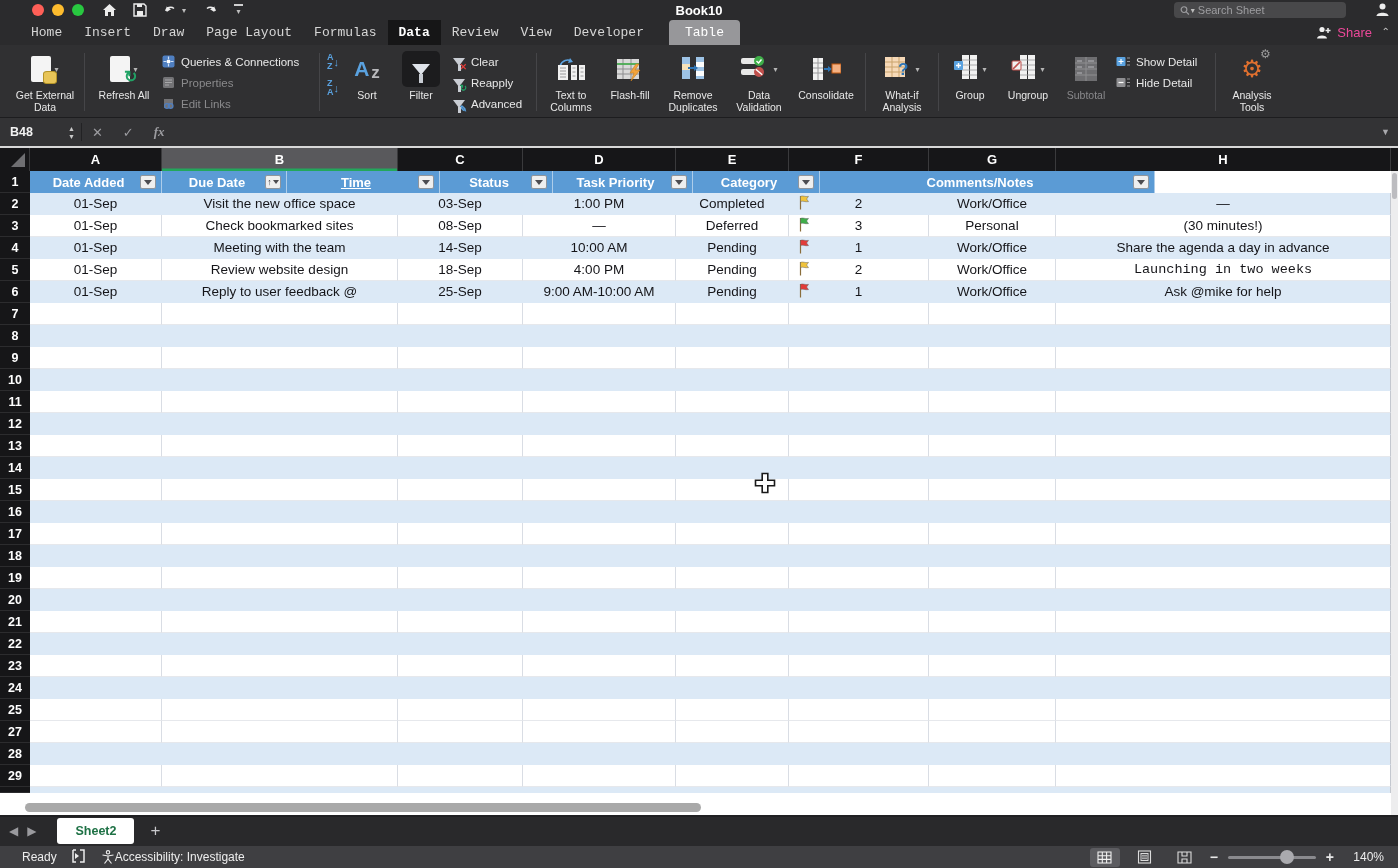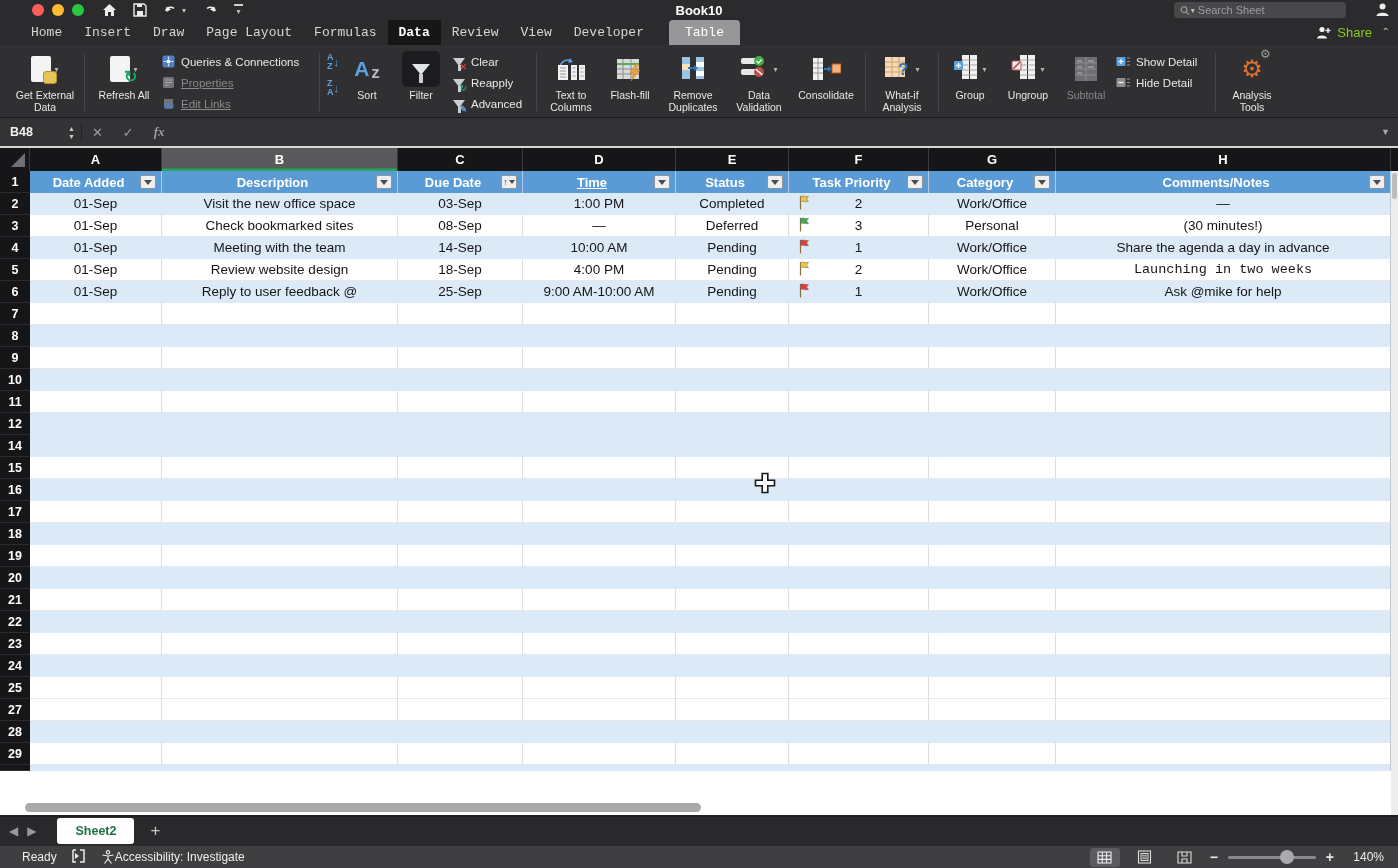--- a/index.html
+++ b/index.html
@@ -27,36 +27,36 @@
   
   .tabrow { position:absolute; top:20px; left:0; right:0; height:25px; background:#2b2b2d;
     display:flex; align-items:center; }
   .tabs { display:flex; align-items:center; margin-left:20px; height:100%; }
   .rtab { color:#d6d6d6; font-size:13px; padding:0 11px; height:100%; display:flex;
     align-items:center; cursor:default;font-family:Liberation Mono, monospace; }
   .rtab.active { background:#161617; color:#fff; font-weight:700; }
   .rtab.contextual { background:#97979a; color:#fff; font-weight:400;
     border-radius:4px 4px 0 0; margin-left:14px; padding:0 16px; }
   .share { position:absolute; right:26px; top:0; height:100%; display:flex; align-items:center;
-    gap:5px; color:#84cc16; font-size:13px;text-align:right; }
+    gap:5px; color:#ec4899; font-size:13px;text-align:right; }
   .chev-up { position:absolute; right:8px; top:6px; color:#c9c9c9; font-size:10px; }
 
   
   .ribbon { position:absolute; top:45px; left:0; right:0; height:73px; background:#303032;
     border-bottom:1px solid #1d1d1f; display:flex; align-items:stretch; padding:4px 6px 2px 6px; }
   .rgroup { display:flex; align-items:flex-start; padding:2px 7px; gap:6px; }
   .rdiv { width:1px; background:#454548; margin:4px 0; }
   .bigbtn { display:flex; flex-direction:column; align-items:center; width:64px; cursor:default; }
   .bigbtn .iconbox { height:36px; display:flex; align-items:center; justify-content:center; gap:2px; }
   .bigbtn .lbl { color:#e8e8e8; font-size:10.5px; line-height:1.15; text-align:center; margin-top:2px; }
   .bigbtn.disabled .lbl { color:#89898c; }
   .bigbtn.activebg .iconbox { background:#1c1c1e; border-radius:5px; padding:0 10px; }
   .stack { display:flex; flex-direction:column; justify-content:center; gap:4px; padding-top:2px; }
   .smallbtn { display:flex; align-items:center; gap:6px; color:#e8e8e8; font-size:11.5px; height:17px; }
-  .smallbtn.disabled { color:#8a8a8c;text-decoration:underline; }
+  .smallbtn.disabled { color:#8a8a8c; }
   .dcaret { font-size:8px; color:#b5b5b5; align-self:center; margin-left:1px; }
   
   .page { width:20px; height:26px; background:#f4f4f4; border-radius:2px; position:relative; }
   .cyl { position:absolute; right:-6px; bottom:-2px; width:14px; height:13px; background:#e8c558;
     border:1px solid #b59428; border-radius:4px/3px; }
   .refr { position:absolute; right:-7px; bottom:-4px; color:#21a366; font-size:16px; font-weight:700; }
   .funnel { width:0; height:0; border-left:9px solid transparent; border-right:9px solid transparent;
     border-top:11px solid #c9cdd4; position:relative; }
   .funnel:after { content:""; position:absolute; left:-2px; top:-1px; width:4px; height:9px; background:#c9cdd4; }
   .funnel.sm { border-left-width:6px; border-right-width:6px; border-top-width:8px; }
@@ -507,26 +507,20 @@
       </div>
     <div>
         <div class="grow">
           <div class="rowh">1</div>
           <div class="th" style="width: 132px;">
             <span style="padding-right: 14px;">Date Added</span>
             <span class="fbtn">
               <span class="tri"></span>
             </span>
           </div>
-          <div class="th" style="width: 236px;">
-            <span style="padding-right: 14px;">Description</span>
-            <span class="fbtn">
-              <span class="tri"></span>
-            </span>
-          </div>
           <div class="th" style="width: 125px;">
             <span style="padding-right: 14px;">Due Date</span>
             <span class="fbtn">
               <span class="up">↑</span>
               <span class="tri mini"></span>
             </span>
           </div>
           <div class="th" style="width: 153px;">
             <span style="padding-right: 14px; text-decoration: underline;">Time</span>
             <span class="fbtn">
@@ -686,20 +680,31 @@
         <div class="grow">
           <div class="rowh">12</div>
           <div class="td band" style="width: 132px;"></div>
           <div class="td band" style="width: 236px;"></div>
           <div class="td band" style="width: 125px;"></div>
           <div class="td band" style="width: 153px;"></div>
           <div class="td band" style="width: 113px;"></div>
           <div class="td band" style="width: 140px;"></div>
           <div class="td band" style="width: 127px;"></div>
           <div class="td band lastcol" style="width: 335px;"></div>
+        </div>
+        <div class="grow">
+          <div class="rowh">13</div>
+          <div class="td" style="width: 132px;"></div>
+          <div class="td" style="width: 236px;"></div>
+          <div class="td" style="width: 125px;"></div>
+          <div class="td" style="width: 153px;"></div>
+          <div class="td" style="width: 113px;"></div>
+          <div class="td" style="width: 140px;"></div>
+          <div class="td" style="width: 127px;"></div>
+          <div class="td lastcol" style="width: 335px;"></div>
         </div>
         <div class="grow">
           <div class="rowh">14</div>
           <div class="td band" style="width: 132px;"></div>
           <div class="td band" style="width: 236px;"></div>
           <div class="td band" style="width: 125px;"></div>
           <div class="td band" style="width: 153px;"></div>
           <div class="td band" style="width: 113px;"></div>
           <div class="td band" style="width: 140px;"></div>
           <div class="td band" style="width: 127px;"></div>

